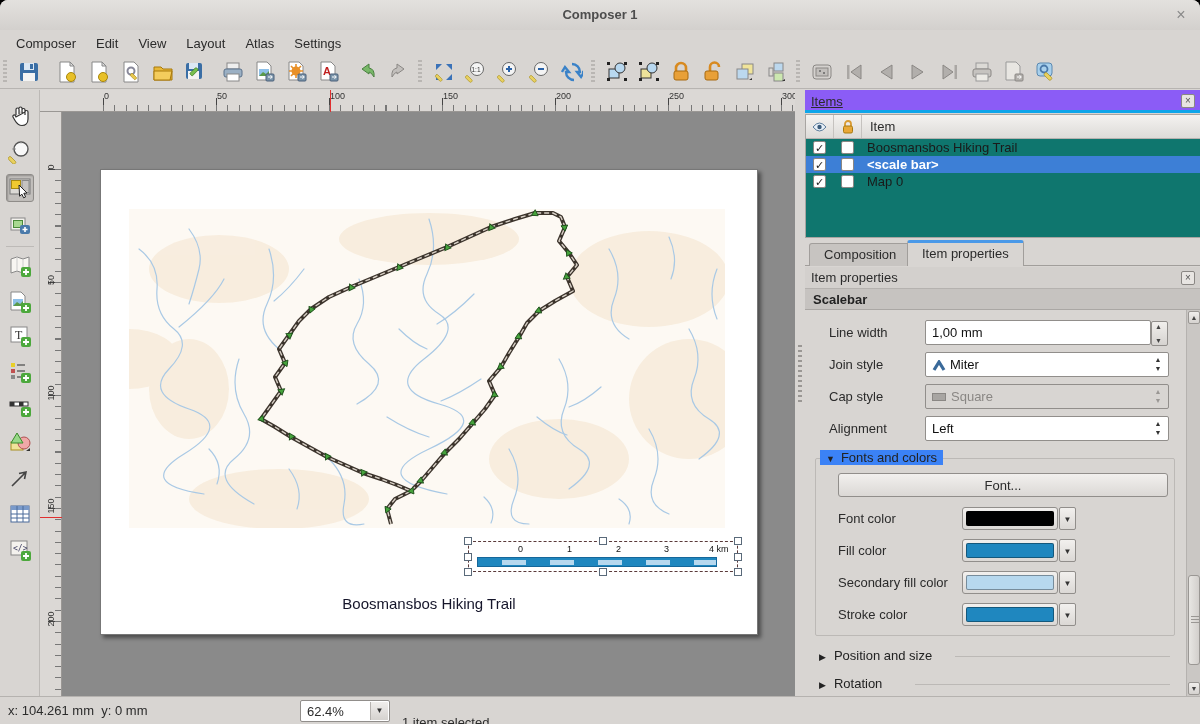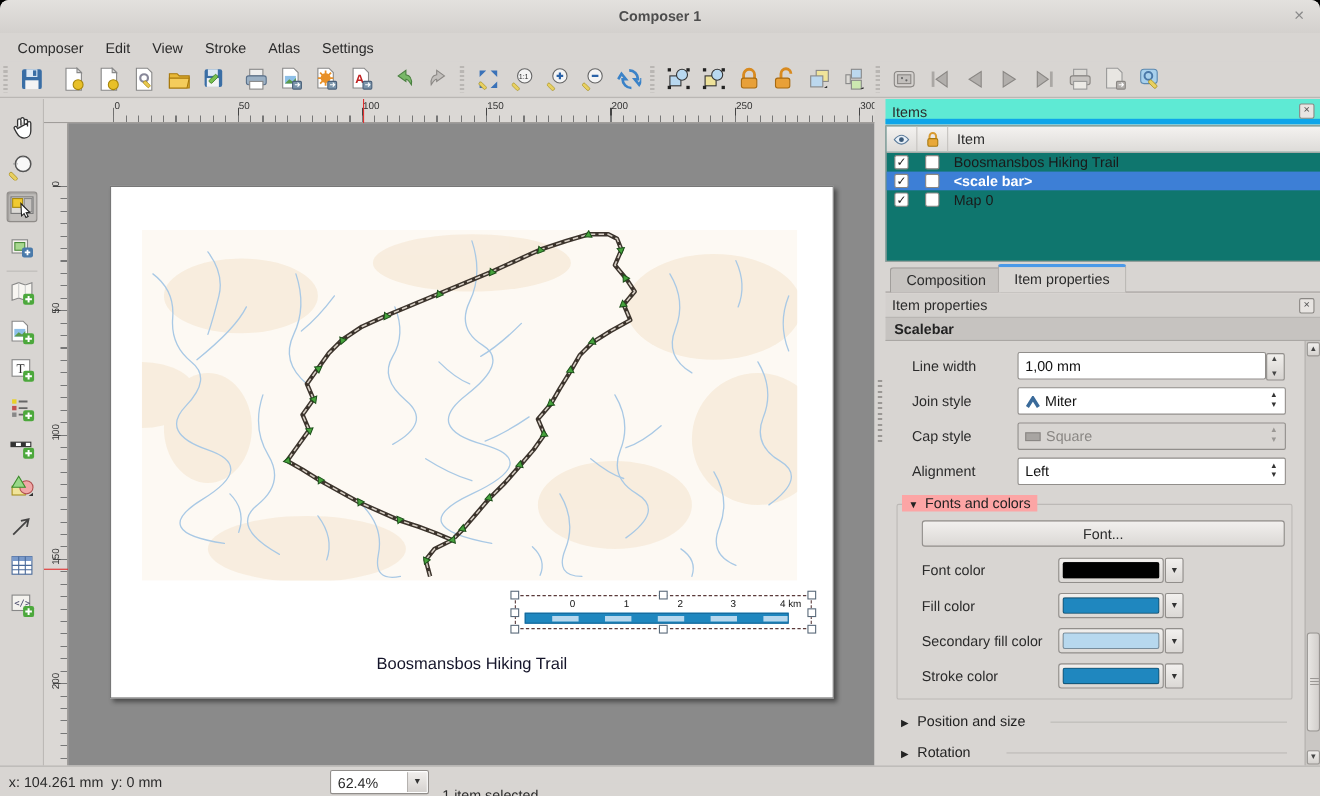--- a/index.html
+++ b/index.html
@@ -65,21 +65,21 @@
   .sb-bar { position:absolute; left:8px; top:15px; width:240px; height:10px; background:#1f87bf; border:1px solid #15679a; }
   .sb-cell { position:absolute; top:2px; height:5px; background:#b7d8ee; }
   .handle { position:absolute; width:8px; height:8px; background:#fff; border:1px solid #5a6a7a; }
 
   
   .vsplit { position:absolute; left:795px; top:0; width:10px; height:606px; background:#d8d5d2; }
   .vsplit .dots { position:absolute; left:3px; top:255px; width:4px; height:60px; background:repeating-linear-gradient(to bottom,#9a9794 0 2px,transparent 2px 5px); }
 
   
   .rpanel { position:absolute; left:805px; top:0; width:395px; height:606px; background:#d8d5d2; }
-  .ptitle { position:relative; height:23px; background:#5eead4; border-bottom:5px solid #0ea5e9; font-size:13px; color:#2b2b2b; padding:4px 6px; }
+  .ptitle { position:relative; height:23px; background:#8b5cf6; border-bottom:3px solid #0ea5e9; font-size:13px; color:#2b2b2b; padding:4px 6px;text-decoration:underline; }
   .closebox { position:absolute; right:5px; top:4px; width:14px; height:14px; border:1px solid #8a8784; background:#e8e5e2; color:#555; font-size:10px; line-height:12px; text-align:center; border-radius:2px; }
   .items-table { position:absolute; left:0; top:24px; width:419px; height:124px; background:#0f766e; border:1px solid #a8a5a2; }
   .it-head { display:flex; height:24px; background:linear-gradient(#f4f2f0,#dddbd8); border-bottom:1px solid #b5b2af; align-items:center; font-size:13px; color:#2b2b2b; }
   .it-head .c1 { width:28px; text-align:center; border-right:1px solid #c5c2bf; height:100%; display:flex; align-items:center; justify-content:center; }
   .it-head .c2 { width:28px; text-align:center; border-right:1px solid #c5c2bf; height:100%; display:flex; align-items:center; justify-content:center; }
   .it-head .c3 { padding-left:8px; }
   .it-row { display:flex; height:17px; align-items:center; font-size:13px; color:#1a1a1a; }
   .it-row.sel { background:#3d7fd6; color:#fff; font-weight:bold; }
   .cb { width:13px; height:13px; background:#fff; border:1px solid #8a8784; margin-left:7px; font-size:11px; line-height:12px; text-align:center; color:#222; border-radius:2px; }
   .cb.second { margin-left:15px; }
@@ -103,21 +103,21 @@
   .combo { position:absolute; left:96px; top:0; width:244px; height:25px; background:#fff; border:1px solid #918e8b; border-radius:2px; font-size:13px; color:#111; padding:4px 6px; }
   .combo .arrows { position:absolute; right:2px; top:2px; width:16px; height:19px; text-align:center; }
   .combo .arrows:before { content:"▲"; display:block; font-size:7px; color:#333; line-height:9px; }
   .combo .arrows:after { content:"▼"; display:block; font-size:7px; color:#333; line-height:9px; }
   .combo.disabled { background:#d8d5d2; color:#8a8784; }
   .combo.disabled .arrows:before,.combo.disabled .arrows:after { color:#9a9794; }
   .miter-ic { display:inline-block; vertical-align:-2px; margin-right:4px; }
   .cap-ic { display:inline-block; width:14px; height:8px; background:#a8a5a2; border:1px solid #8a8784; margin-right:5px; }
 
   .groupbox { position:absolute; left:10px; width:360px; border:1px solid #bcb9b6; border-radius:2px; }
-  .gb-title { position:absolute; left:4px; top:-9px; background:#fca5a5; padding:0 6px; font-size:13px; color:#222; }
+  .gb-title { position:absolute; left:4px; top:-9px; background:#3b82f6; padding:0 6px; font-size:13px; color:#222; }
   .gb-title .tri { font-size:9px; margin-right:6px; color:#222; }
   .collapser { position:absolute; left:14px; font-size:13px; color:#222; }
   .collapser .tri { font-size:9px; margin-right:8px; }
   .hline { position:absolute; height:1px; background:#bcb9b6; }
 
   .fontbtn { position:absolute; left:22px; top:14px; width:330px; height:24px; background:linear-gradient(#f2f0ee,#dbd8d5); border:1px solid #918e8b; border-radius:3px; font-size:13px; color:#2b2b2b; text-align:center; padding-top:4px; }
   .crow { position:absolute; left:22px; width:330px; height:24px; }
   .crow .clabel { position:absolute; left:0; top:4px; font-size:13px; color:#2b2b2b; }
   .colorbtn { position:absolute; left:124px; top:0; width:96px; height:23px; background:linear-gradient(#f2f0ee,#dbd8d5); border:1px solid #918e8b; border-radius:3px; padding:3px; }
   .swatch { width:100%; height:100%; border-radius:2px; border:1px solid rgba(0,0,0,.35); }
@@ -145,21 +145,21 @@
 
   <div class="titlebar">
     <span class="title">Composer 1</span>
     <span class="close">×</span>
   </div>
 
   <div class="menubar">
     <span>Composer</span>
     <span>Edit</span>
     <span>View</span>
-    <span>Stroke</span>
+    <span>Layout</span>
     <span>Atlas</span>
     <span>Settings</span>
   </div>
 
   <div class="toolbar">
     <div class="grip"></div>
     <div class="tbtn">
         <svg viewBox="0 0 22 22">
           <rect x="2" y="2" width="18" height="18" rx="2" fill="#3a6ea5"></rect>
           <rect x="6" y="2" width="10" height="7" fill="#dce8f4"></rect>

